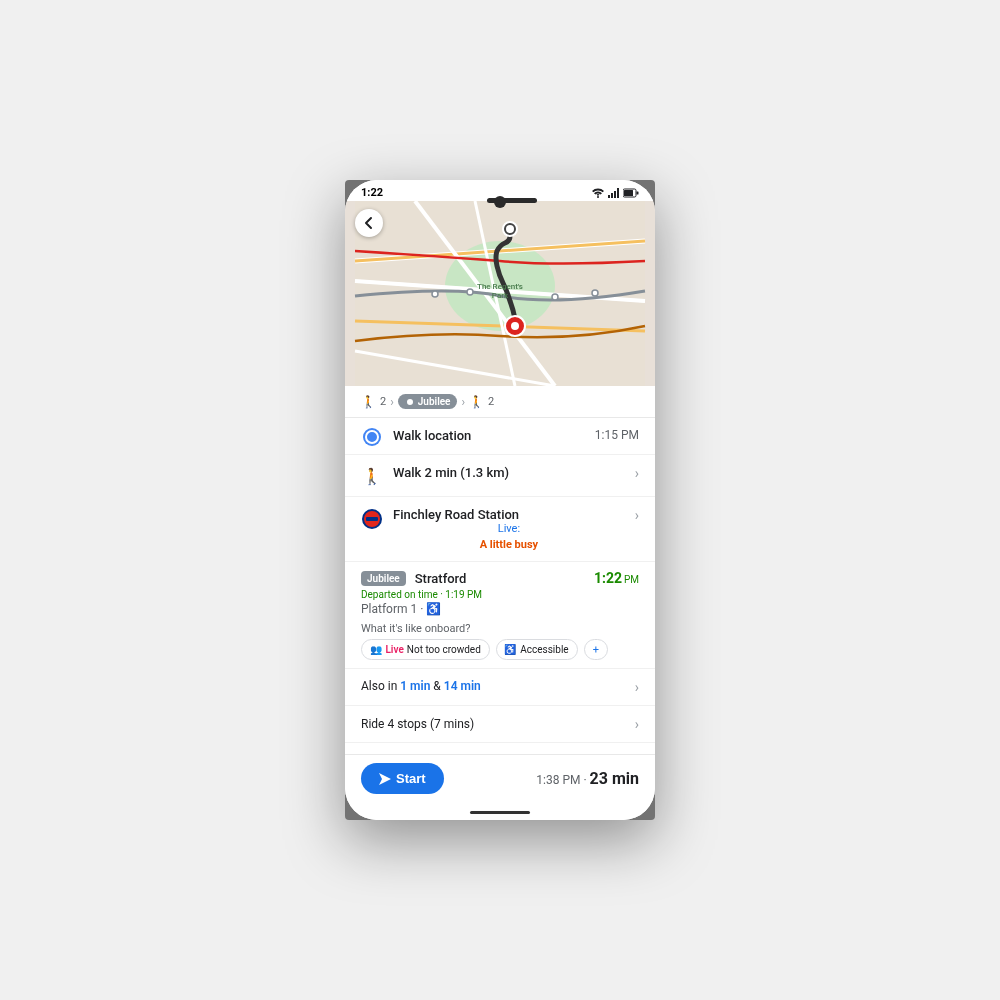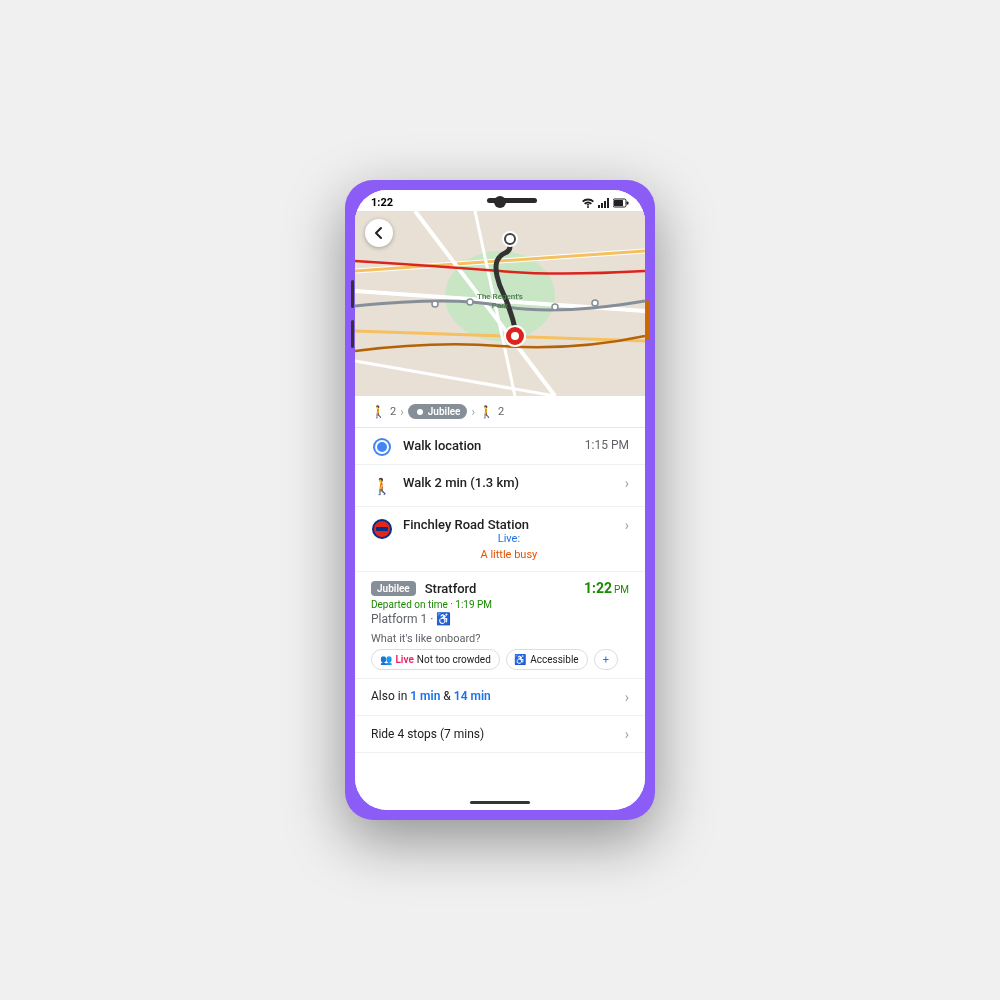--- a/index.html
+++ b/index.html
@@ -8,23 +8,22 @@
       display: flex;
       justify-content: center;
       align-items: center;
       min-height: 100vh;
       font-family: 'Roboto', Arial, sans-serif;
     }
 
     .phone-outer {
       width: 310px;
       height: 640px;
-      background: #8b5cf6;
-      border-radius: 28px;
-      padding: 10px;
+      background: #737373;
+      border-radius: 4px;
       box-shadow: 0 20px 60px rgba(0,0,0,0.4);
       position: relative;
     }
 
     .phone-camera {
       width: 12px;
       height: 12px;
       background: #2a2a2a;
       border-radius: 50%;
       position: absolute;
@@ -205,21 +204,21 @@
       color: #202124;
     }
 
     .route-item-time {
       font-size: 12px;
       color: #5f6368;
       flex-shrink: 0;
     }
 
     .live-text { color: #1a73e8; font-size: 11px; }
-    .live-busy { color: #e65100; }
+    .live-busy { color: #e65100; font-weight: bold; }
 
     .blue-dot {
       width: 14px;
       height: 14px;
       background: #4285F4;
       border-radius: 50%;
       border: 2px solid white;
       box-shadow: 0 0 0 2px #4285F4;
     }
 
@@ -585,19 +584,33 @@
         <span class="chevron-right">›</span>
       </div>
 
       <div class="ride-row" style="cursor:pointer;gap:12px;">
         <span class="ride-text">Ride 4 stops (7 mins)</span>
         <span class="chevron-right">›</span>
       </div>
 
     </div>
 
+    <div class="bottom-bar">
+      <button class="start-button">
+        <svg width="12" height="12" viewBox="0 0 12 12">
+          <polygon points="0,0 12,6 0,12 3,6" fill="white"></polygon>
+        </svg>
+        <span>Start</span>
+      </button>
+      <div style="text-align:right;">
+        <span class="bottom-time-info">
+          <span>1:38 PM ·</span>
+          <span class="bottom-duration">23 min</span>
+        </span>
+      </div>
+    </div>
 
     <div class="home-indicator">
       <div class="home-bar"></div>
     </div>
 
   </div>
 </div>
 
 </body></html>

